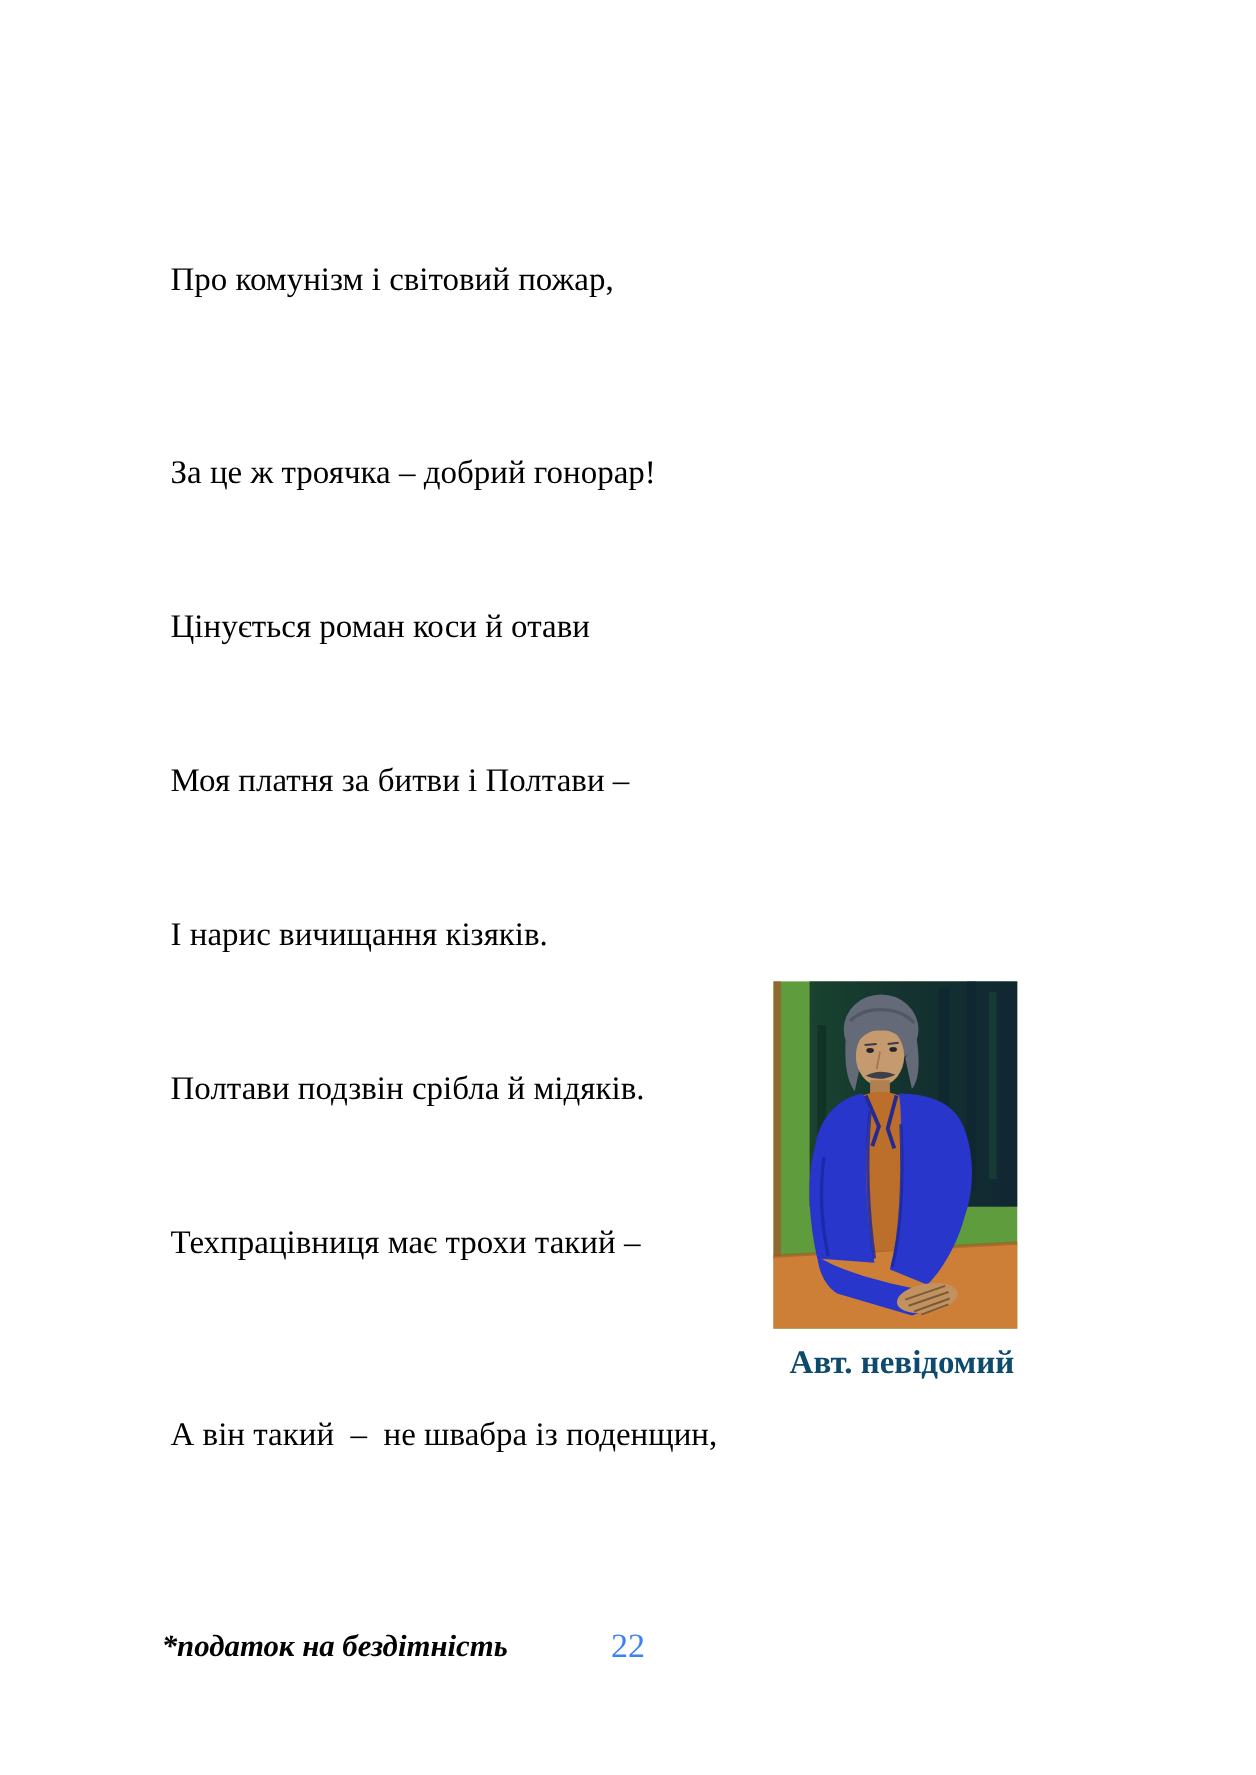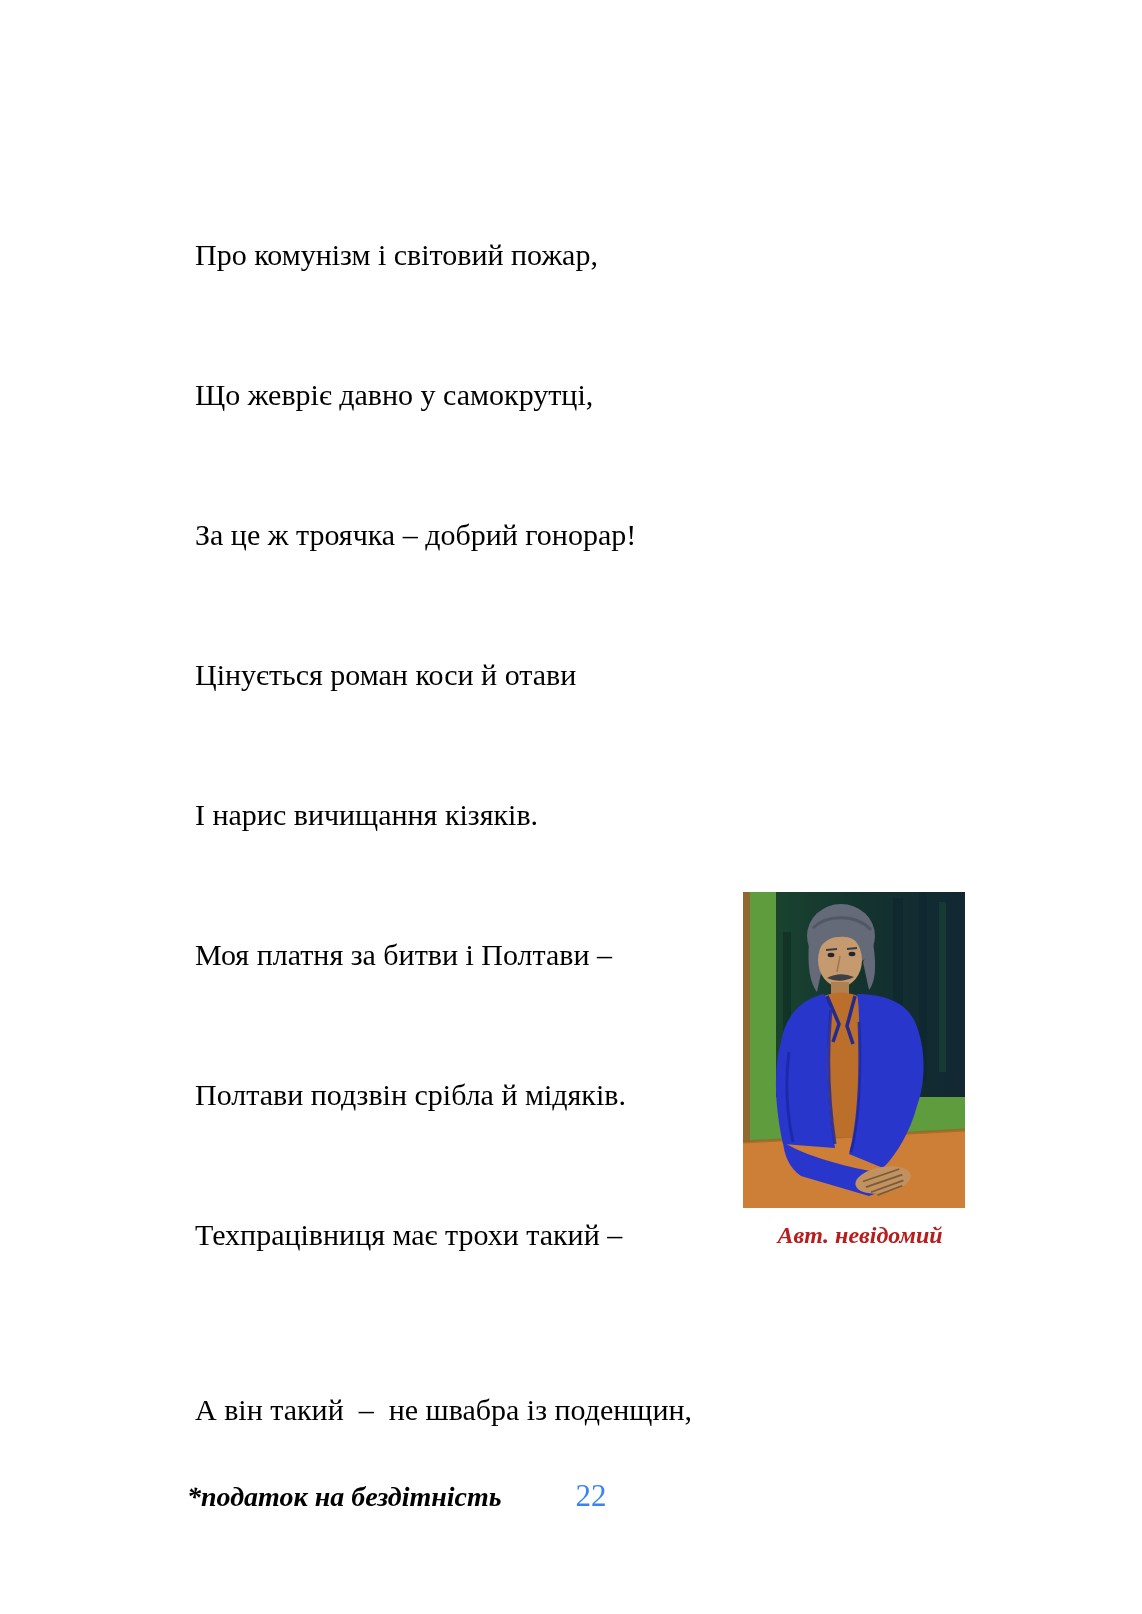--- a/index.html
+++ b/index.html
@@ -3,21 +3,21 @@
 <meta charset="utf-8">
 <style>
   html, body { margin:0; padding:0; }
   body {
     width:1142px; height:1614px;
     background:#ffffff;
     font-family:"Liberation Serif", serif;
     position:relative;
     overflow:hidden;
   }
-  .page { position:absolute; inset:0; background:#ffffff;margin-left:40px; }
+  .page { position:absolute; inset:0; background:#ffffff; }
 
   .poem {
     position:absolute;
     left:155px; top:97px;
     width:620px;
     font-size:30px;
     line-height:35px;
     color:#000000;
     white-space:pre-wrap;
   }
@@ -41,53 +41,51 @@
     left:703px; top:892px;
     width:222px; height:316px;
   }
   .illustration svg { display:block; }
 
   .illustration-caption {
     position:absolute;
     left:660px; top:1222px;
     width:320px;
     text-align:center;
-    font-size:24px;
-    font-style:italic;
+    font-size:30px;
     font-weight:bold;
-    color:#b91c1c;
+    color:#0c4a6e;
   }
 
   .page-number {
     position:absolute;
     left:0; right:0; top:1478px;
     text-align:center;
     font-size:31px;
     color:#3b82f6;
   }
 </style>
 </head>
 <body>
 
 <div class="page">
 
   <div class="poem">
     
   
       <div class="poem-line">Про комунізм і світовий пожар,</div>
     
-      <div class="poem-line">Що жевріє давно у самокрутці,</div>
     
       <div class="poem-line">За це ж троячка – добрий гонорар!</div>
     
       <div class="poem-line">Цінується роман коси й отави</div>
     
+      <div class="poem-line">Моя платня за битви і Полтави –</div>
+    
       <div class="poem-line">І нарис вичищання кізяків.</div>
-    
-      <div class="poem-line">Моя платня за битви і Полтави –</div>
     
       <div class="poem-line">Полтави подзвін срібла й мідяків.</div>
     
       <div class="poem-line">Техпрацівниця має трохи такий –</div>
     
     
       <div class="poem-line">А він такий  –  не швабра із поденщин,</div>
     
       
     

